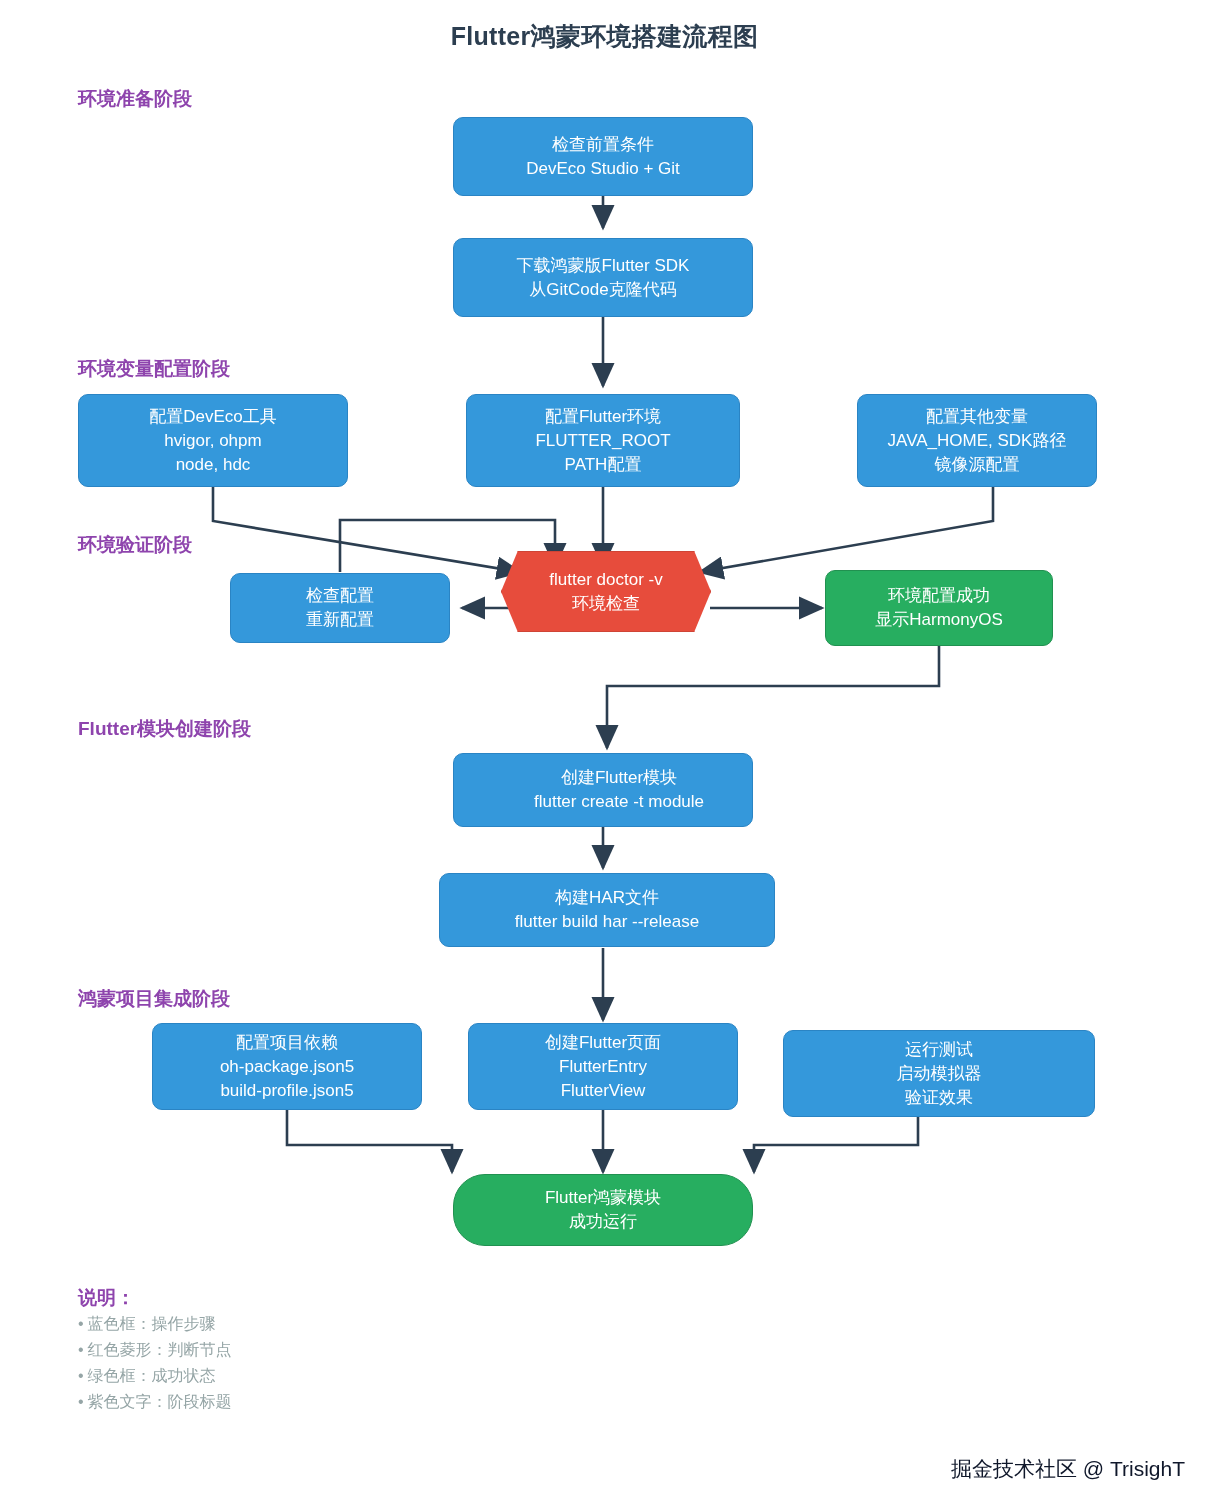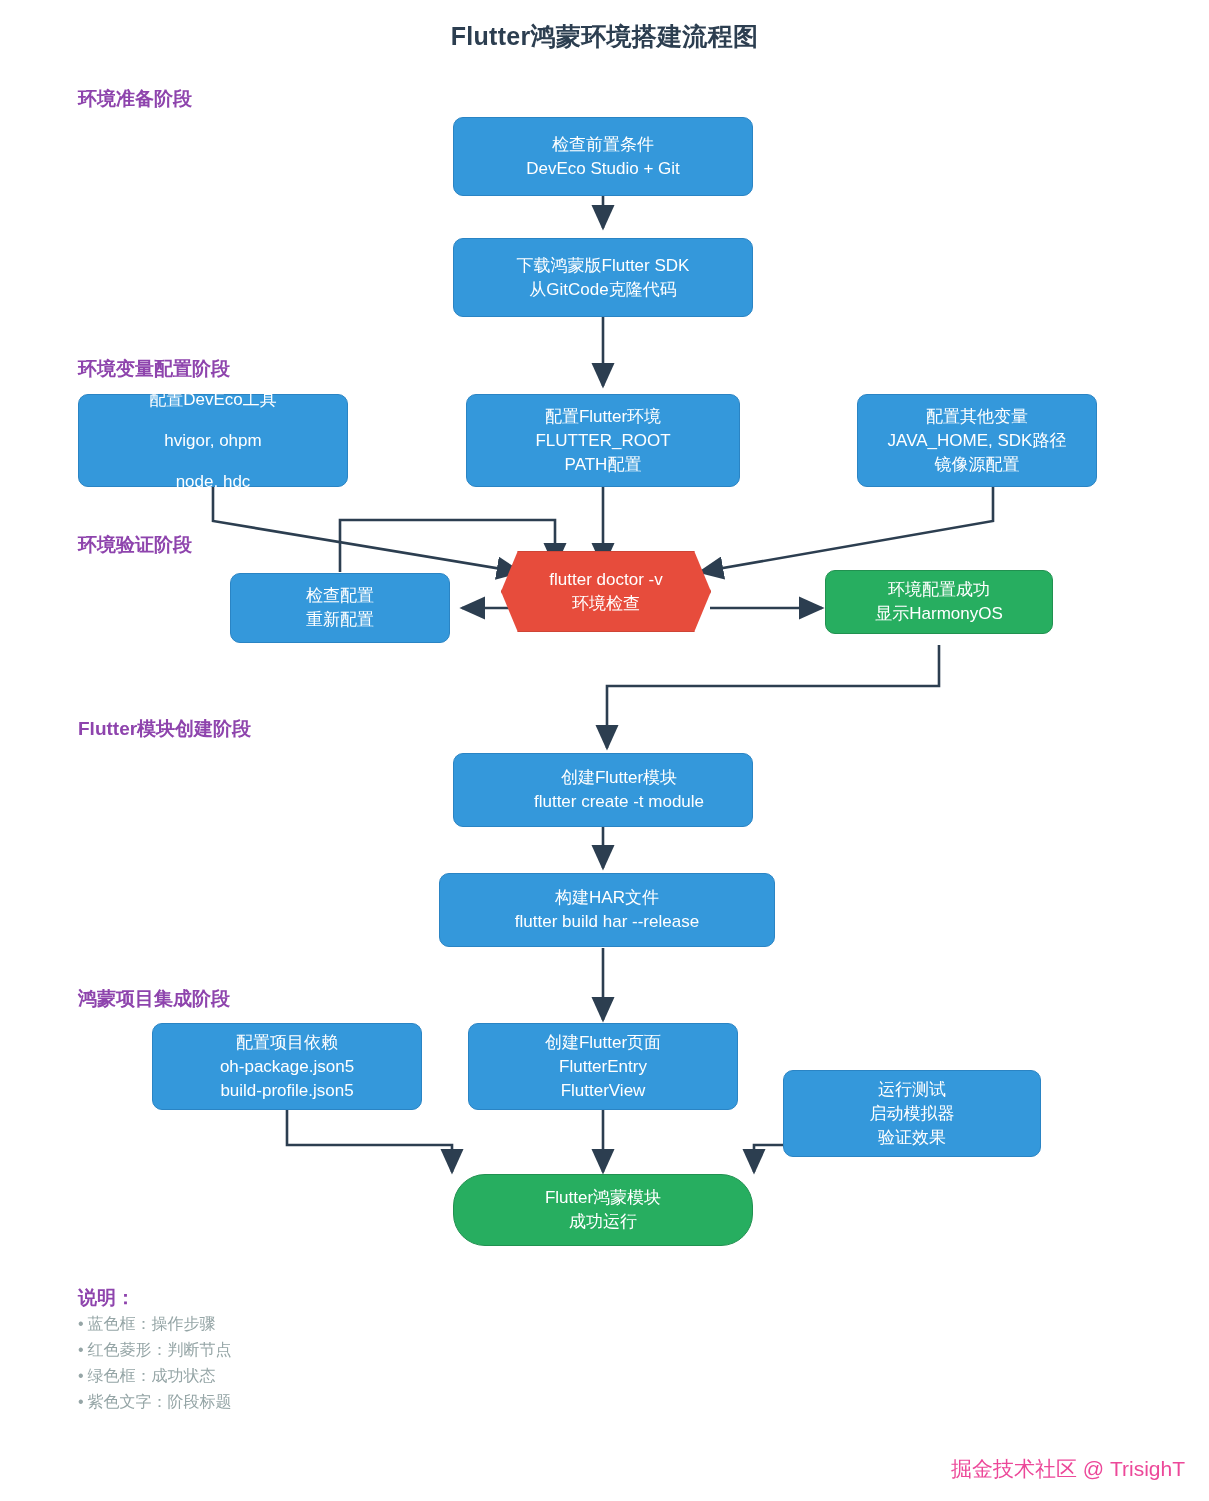--- a/index.html
+++ b/index.html
@@ -95,21 +95,21 @@
     color: #95a5a6;
     white-space: nowrap;
   }
   .legend-bullet { margin-right: 4px; }
 
   .watermark {
     position: absolute;
     right: 24px;
     bottom: 18px;
     font-size: 21px;
-    color: #ec4899;
+    color: #0f172a;
     white-space: nowrap;
   }
 </style>
 </head>
 <body>
 
 <div id="chart-root">
 
   <svg id="edge-layer" viewBox="0 0 1209 1501" width="1209" height="1501">
     <defs>
@@ -160,21 +160,21 @@
   <div class="node blue" style="left:453px; top:117px; width:300px; height:79px;">
     <span class="node-line">检查前置条件</span>
     <span class="node-line">DevEco Studio + Git</span>
   </div>
 
   <div class="node blue" style="left:453px; top:238px; width:300px; height:79px;">
     <span class="node-line">下载鸿蒙版Flutter SDK</span>
     <span class="node-line">从GitCode克隆代码</span>
   </div>
 
-  <div class="node blue" style="left:78px; top:394px; width:270px; height:93px;gap:17px;">
+  <div class="node blue" style="left:78px; top:394px; width:270px; height:93px;">
     <span class="node-line">配置DevEco工具</span>
     <span class="node-line">hvigor, ohpm</span>
     <span class="node-line">node, hdc</span>
   </div>
 
   <div class="node blue" style="left:466px; top:394px; width:274px; height:93px;">
     <span class="node-line">配置Flutter环境</span>
     <span class="node-line">FLUTTER_ROOT</span>
     <span class="node-line">PATH配置</span>
   </div>
@@ -188,21 +188,21 @@
   <div class="node blue" style="left:230px; top:573px; width:220px; height:70px;">
     <span class="node-line">检查配置</span>
     <span class="node-line">重新配置</span>
   </div>
 
   <div class="hex-node" style="left:501px; top:551px; width:208px; height:79px;">
     <span class="node-line">flutter doctor -v</span>
     <span class="node-line">环境检查</span>
   </div>
 
-  <div class="node green" style="left:825px; top:570px; width:228px; height:64px;">
+  <div class="node green" style="left:825px; top:570px; width:228px; height:76px;">
     <span class="node-line">环境配置成功</span>
     <span class="node-line">显示HarmonyOS</span>
   </div>
 
   <div class="node blue" style="left:453px; top:753px; width:300px; height:74px;padding-left:32px;">
     <span class="node-line">创建Flutter模块</span>
     <span class="node-line">flutter create -t module</span>
   </div>
 
   <div class="node blue" style="left:439px; top:873px; width:336px; height:74px;">
@@ -215,21 +215,21 @@
     <span class="node-line">oh-package.json5</span>
     <span class="node-line">build-profile.json5</span>
   </div>
 
   <div class="node blue" style="left:468px; top:1023px; width:270px; height:87px;">
     <span class="node-line">创建Flutter页面</span>
     <span class="node-line">FlutterEntry</span>
     <span class="node-line">FlutterView</span>
   </div>
 
-  <div class="node blue" style="left:783px; top:1070px; width:258px; height:87px;">
+  <div class="node blue" style="left:783px; top:1030px; width:312px; height:87px;">
     <span class="node-line">运行测试</span>
     <span class="node-line">启动模拟器</span>
     <span class="node-line">验证效果</span>
   </div>
 
   <div class="node green" style="left:453px; top:1174px; width:300px; height:72px;border-radius:32px;">
     <span class="node-line">Flutter鸿蒙模块</span>
     <span class="node-line">成功运行</span>
   </div>
 

